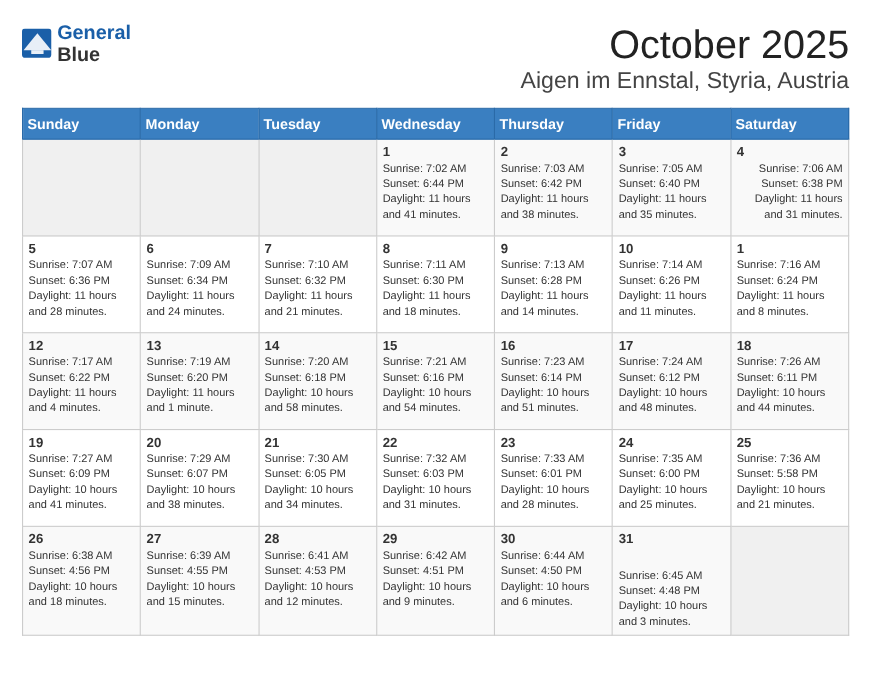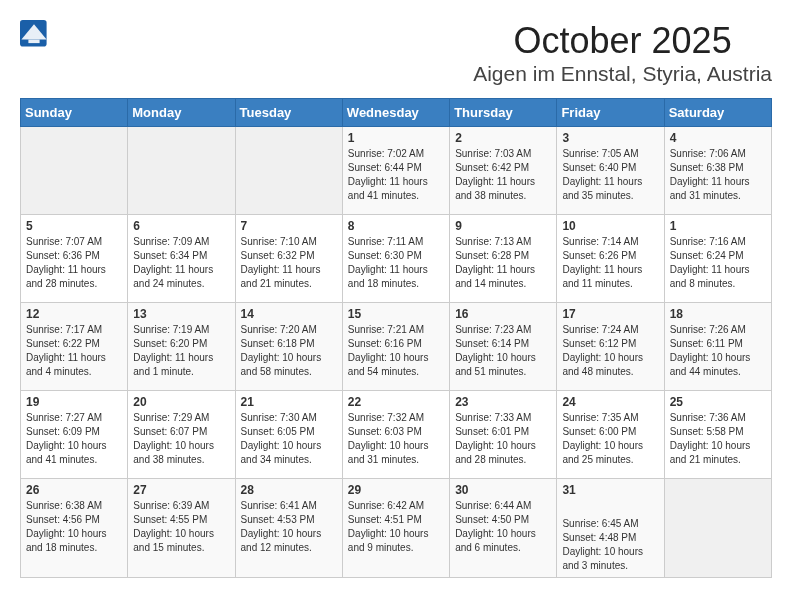--- a/index.html
+++ b/index.html
@@ -26,21 +26,21 @@
       color: #333;
       line-height: 1.1;
     }
     .logo-blue { color: #1a5fa8; }
     .logo-icon {
       width: 28px;
       height: 28px;
       margin-right: 4px;
     }
     .title-block {
-      text-align: center;
+      text-align: right;
     }
     .month-title {
       font-size: 36px;
       color: #222;
       font-weight: normal;
     }
     .subtitle {
       font-size: 21px;
       color: #444;
     }
@@ -90,20 +90,28 @@
 </head>
 <body>
 
 <div class="header">
   <div class="logo">
     <svg class="logo-icon" viewBox="0 0 40 40">
       <rect x="0" y="0" width="38" height="38" rx="4" fill="#1a5fa8"></rect>
       <polygon points="20,6 38,28 2,28" fill="white" opacity="0.9"></polygon>
       <rect x="12" y="28" width="16" height="5" fill="white" opacity="0.9"></rect>
     </svg>
+    <div>
+      <div class="logo-text">
+        <span class="logo-blue">General</span>
+      </div>
+      <div class="logo-text">
+        <span>Blue</span>
+      </div>
+    </div>
   </div>
   <div class="title-block">
     <div class="month-title">October 2025</div>
     <div class="subtitle">Aigen im Ennstal, Styria, Austria</div>
   </div>
 </div>
 
 <table class="calendar">
   <thead>
     <tr>
@@ -137,21 +145,21 @@
         </td>
         <td>
           <span class="day-number">3</span>
           <div class="day-info" style="white-space: pre-line;">Sunrise: 7:05 AM
 Sunset: 6:40 PM
 Daylight: 11 hours
 and 35 minutes.</div>
         </td>
         <td>
           <span class="day-number">4</span>
-          <div class="day-info" style="white-space: pre-line;">Sunrise: 7:06 AM
+          <div class="day-info" style="white-space: pre-line; text-align: right;">Sunrise: 7:06 AM
 Sunset: 6:38 PM
 Daylight: 11 hours
 and 31 minutes.</div>
         </td>
       </tr>
       <tr>
         <td>
           <span class="day-number">5</span>
           <div class="day-info" style="white-space: pre-line;">Sunrise: 7:07 AM
 Sunset: 6:36 PM

